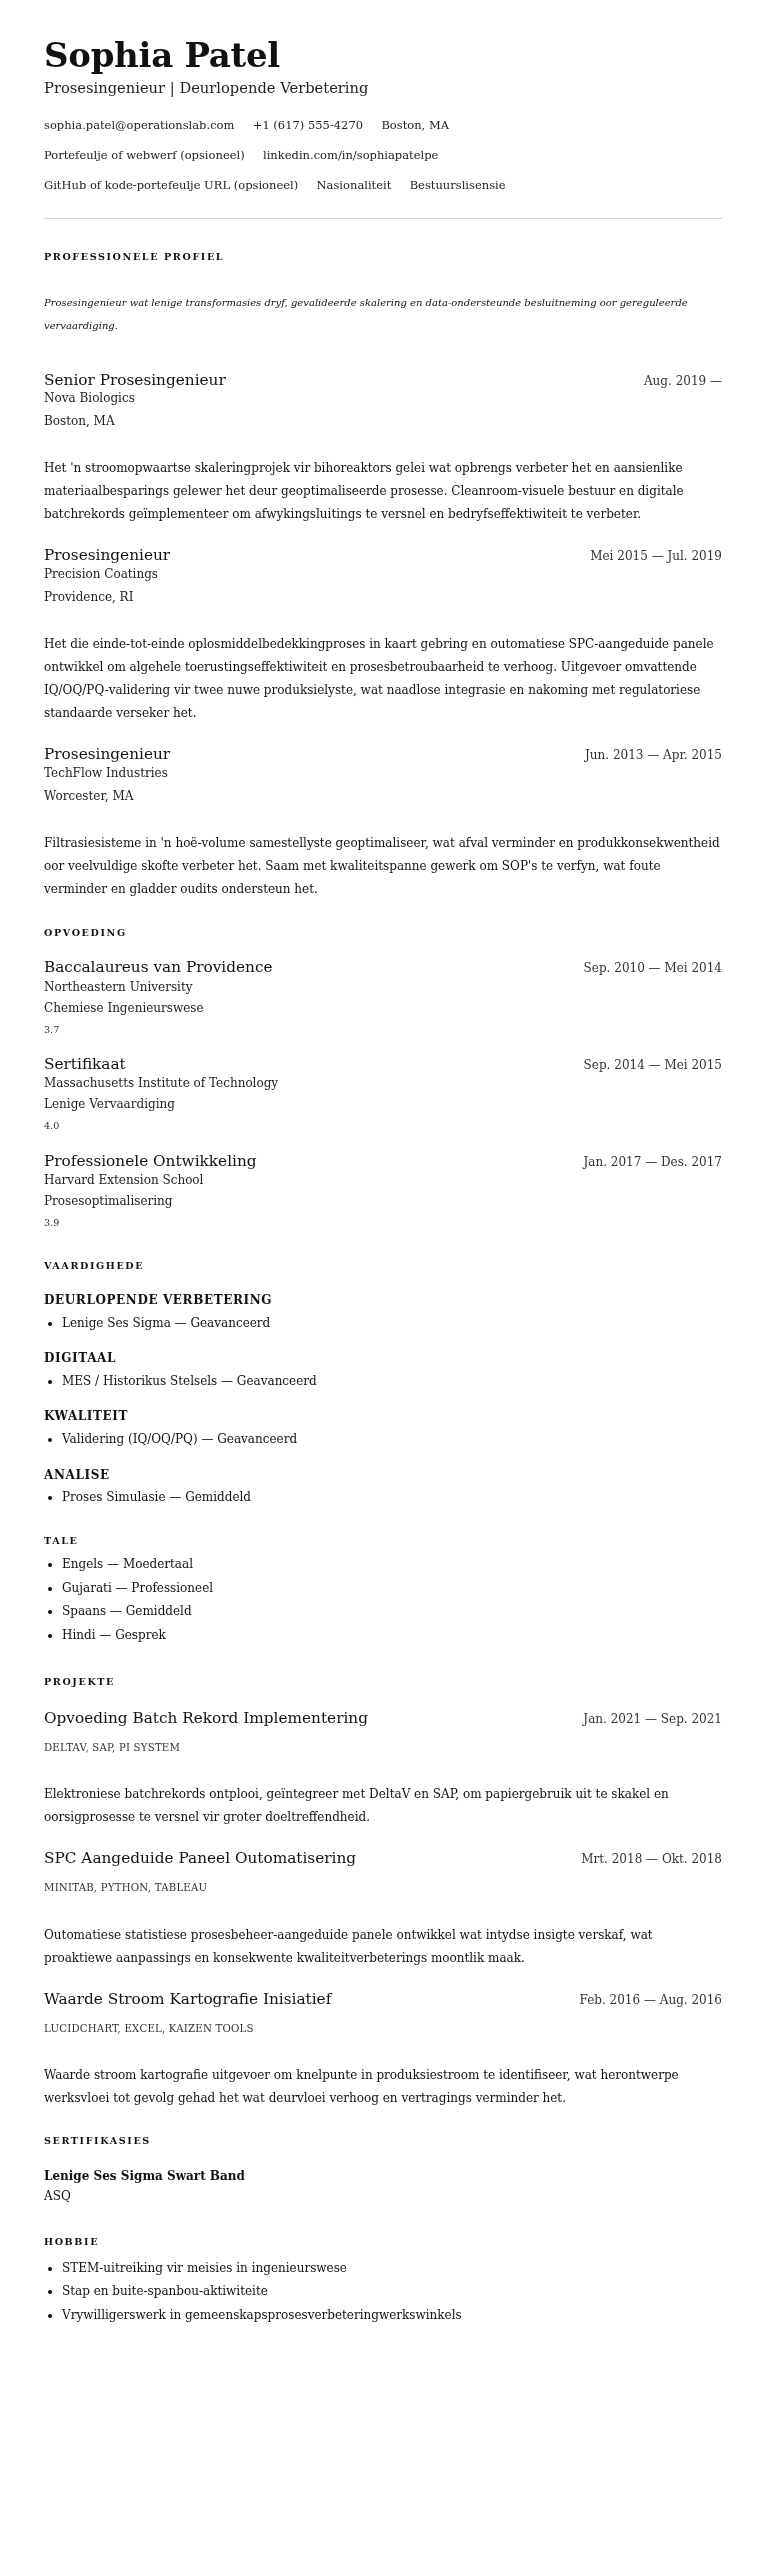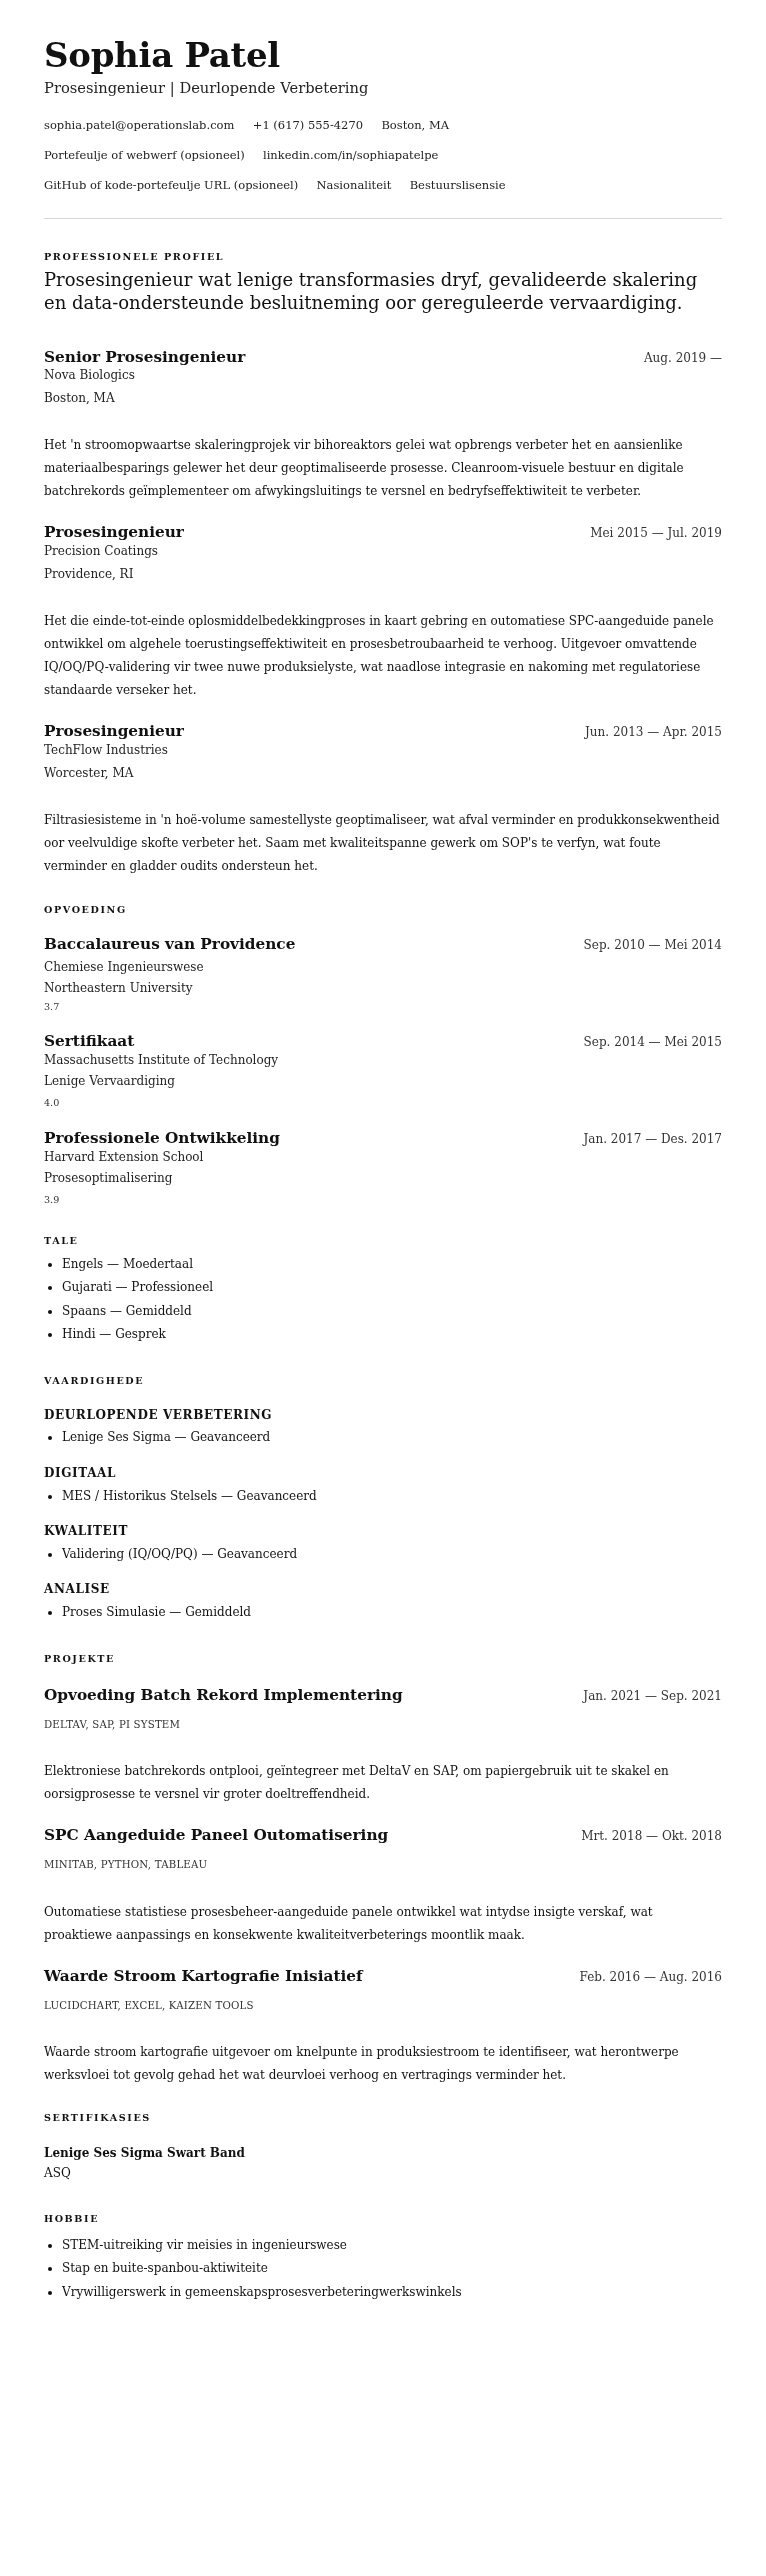--- a/index.html
+++ b/index.html
@@ -7,25 +7,25 @@
   .page { padding: 36px 44px 25.5px 44px; box-sizing: border-box; width: 766px; }
   .name { font-size: 34px; font-weight: bold; line-height: 1.15; margin: 0; letter-spacing: -0.3px; }
   .headline { font-size: 14.7px; color: #222; margin-top: 2.6px; line-height: 1.4; }
   .contact-row { font-size: 11.5px; color: #222; margin-top: 12.8px; line-height: 17px; }
   .contact-row span { margin-right: 14.7px; }
   .contact-row.first { margin-top: 19px; }
   .divider { border: none; border-top: 1.3px solid #d6d6d6; margin: 24px 0 0 0; }
   .sec-title { font-size: 9.6px; font-weight: bold; letter-spacing: 1.6px; text-transform: uppercase; margin: 0; line-height: 12.8px; }
   .section { margin-top: 31px; }
   .section.first { margin-top: 32px; }
-  .profile-text { font-size: 18px; line-height: 23px; margin-top: 4px; color: #111; }
+  .profile-text { font-size: 10px; line-height: 23px; margin-top: 27px; color: #111; font-style: italic; }
   .entry { margin-top: 18px; }
   .entry.first { margin-top: 19px; }
   .entry-head { display: flex; justify-content: space-between; align-items: baseline; }
-  .entry-title { font-size: 15.3px; font-weight: bold; line-height: 20.4px; }
+  .entry-title { font-size: 15.3px; font-weight: normal; line-height: 20.4px; }
   .entry-date { font-size: 12px; color: #333; }
   .entry-sub { font-size: 12px; color: #222; line-height: 23px; }
   .entry-loc { font-size: 12px; color: #222; line-height: 23px; }
   .entry-gpa { font-size: 9.6px; color: #333; line-height: 19px; }
   .entry-desc { font-size: 12px; line-height: 23px; margin-top: 24px; color: #111; }
   .edu-entry { margin-top: 15.3px; }
   .edu-entry .entry-sub { line-height: 23px; }
   .skill-group-title { font-size: 12px; font-weight: bold; letter-spacing: 0.6px; margin-top: 14px; line-height: 18px; }
   .skill-group-title.first { margin-top: 18px; }
   ul.bullets { margin: 6.4px 0 0 0; padding-left: 18px; }
@@ -101,22 +101,22 @@
   </section>
 
   <section class="section" style="margin-top:25.5px">
     <h2 class="sec-title">Opvoeding</h2>
 
     <div class="edu-entry" style="margin-top:18px">
       <div class="entry-head">
         <span class="entry-title">Baccalaureus van Providence</span>
         <span class="entry-date">Sep. 2010 — Mei 2014</span>
       </div>
+      <div class="entry-sub" style="line-height:18px">Northeastern University</div>
       <div class="entry-sub" style="line-height:24px">Chemiese Ingenieurswese</div>
-      <div class="entry-sub" style="line-height:18px">Northeastern University</div>
       <div class="entry-gpa">3.7</div>
     </div>
 
     <div class="edu-entry">
       <div class="entry-head">
         <span class="entry-title">Sertifikaat</span>
         <span class="entry-date">Sep. 2014 — Mei 2015</span>
       </div>
       <div class="entry-sub" style="line-height:18px">Massachusetts Institute of Technology</div>
       <div class="entry-sub" style="line-height:24px">Lenige Vervaardiging</div>
@@ -125,56 +125,56 @@
 
     <div class="edu-entry">
       <div class="entry-head">
         <span class="entry-title">Professionele Ontwikkeling</span>
         <span class="entry-date">Jan. 2017 — Des. 2017</span>
       </div>
       <div class="entry-sub" style="line-height:18px">Harvard Extension School</div>
       <div class="entry-sub" style="line-height:24px">Prosesoptimalisering</div>
       <div class="entry-gpa">3.9</div>
     </div>
+  </section>
+
+  <section class="section" style="margin-top:28px">
+    <h2 class="sec-title">Vaardighede</h2>
+
+    <div class="skill-group-title first" style="text-transform:uppercase">Deurlopende Verbetering</div>
+    <ul class="bullets" style="margin-top:2.6px">
+      <li>Lenige Ses Sigma — Geavanceerd</li>
+    </ul>
+
+    <div class="skill-group-title" style="text-transform:uppercase">Digitaal</div>
+    <ul class="bullets" style="margin-top:2.6px">
+      <li>MES / Historikus Stelsels — Geavanceerd</li>
+    </ul>
+
+    <div class="skill-group-title" style="text-transform:uppercase">Kwaliteit</div>
+    <ul class="bullets" style="margin-top:2.6px">
+      <li>Validering (IQ/OQ/PQ) — Geavanceerd</li>
+    </ul>
+
+    <div class="skill-group-title" style="text-transform:uppercase">Analise</div>
+    <ul class="bullets" style="margin-top:2.6px">
+      <li>Proses Simulasie — Gemiddeld</li>
+    </ul>
   </section>
 
   <section class="section" style="margin-top:25.5px">
     <h2 class="sec-title">Tale</h2>
     <ul class="bullets" style="margin-top:5.1px">
       <li>Engels — Moedertaal</li>
       <li>Gujarati — Professioneel</li>
       <li>Spaans — Gemiddeld</li>
       <li>Hindi — Gesprek</li>
     </ul>
   </section>
 
-  <section class="section" style="margin-top:28px">
-    <h2 class="sec-title">Vaardighede</h2>
-
-    <div class="skill-group-title first" style="text-transform:uppercase">Deurlopende Verbetering</div>
-    <ul class="bullets" style="margin-top:2.6px">
-      <li>Lenige Ses Sigma — Geavanceerd</li>
-    </ul>
-
-    <div class="skill-group-title" style="text-transform:uppercase">Digitaal</div>
-    <ul class="bullets" style="margin-top:2.6px">
-      <li>MES / Historikus Stelsels — Geavanceerd</li>
-    </ul>
-
-    <div class="skill-group-title" style="text-transform:uppercase">Kwaliteit</div>
-    <ul class="bullets" style="margin-top:2.6px">
-      <li>Validering (IQ/OQ/PQ) — Geavanceerd</li>
-    </ul>
-
-    <div class="skill-group-title" style="text-transform:uppercase">Analise</div>
-    <ul class="bullets" style="margin-top:2.6px">
-      <li>Proses Simulasie — Gemiddeld</li>
-    </ul>
-  </section>
-
   <section class="section" style="margin-top:29px">
     <h2 class="sec-title">Projekte</h2>
 
     <div class="proj-entry">
       <div class="entry-head">
         <span class="entry-title">Opvoeding Batch Rekord Implementering</span>
         <span class="entry-date">Jan. 2021 — Sep. 2021</span>
       </div>
       <div class="proj-tech">DeltaV, SAP, PI System</div>
       <div class="proj-desc">Elektroniese batchrekords ontplooi, geïntegreer met DeltaV en SAP, om papiergebruik uit te skakel en oorsigprosesse te versnel vir groter doeltreffendheid.</div>

